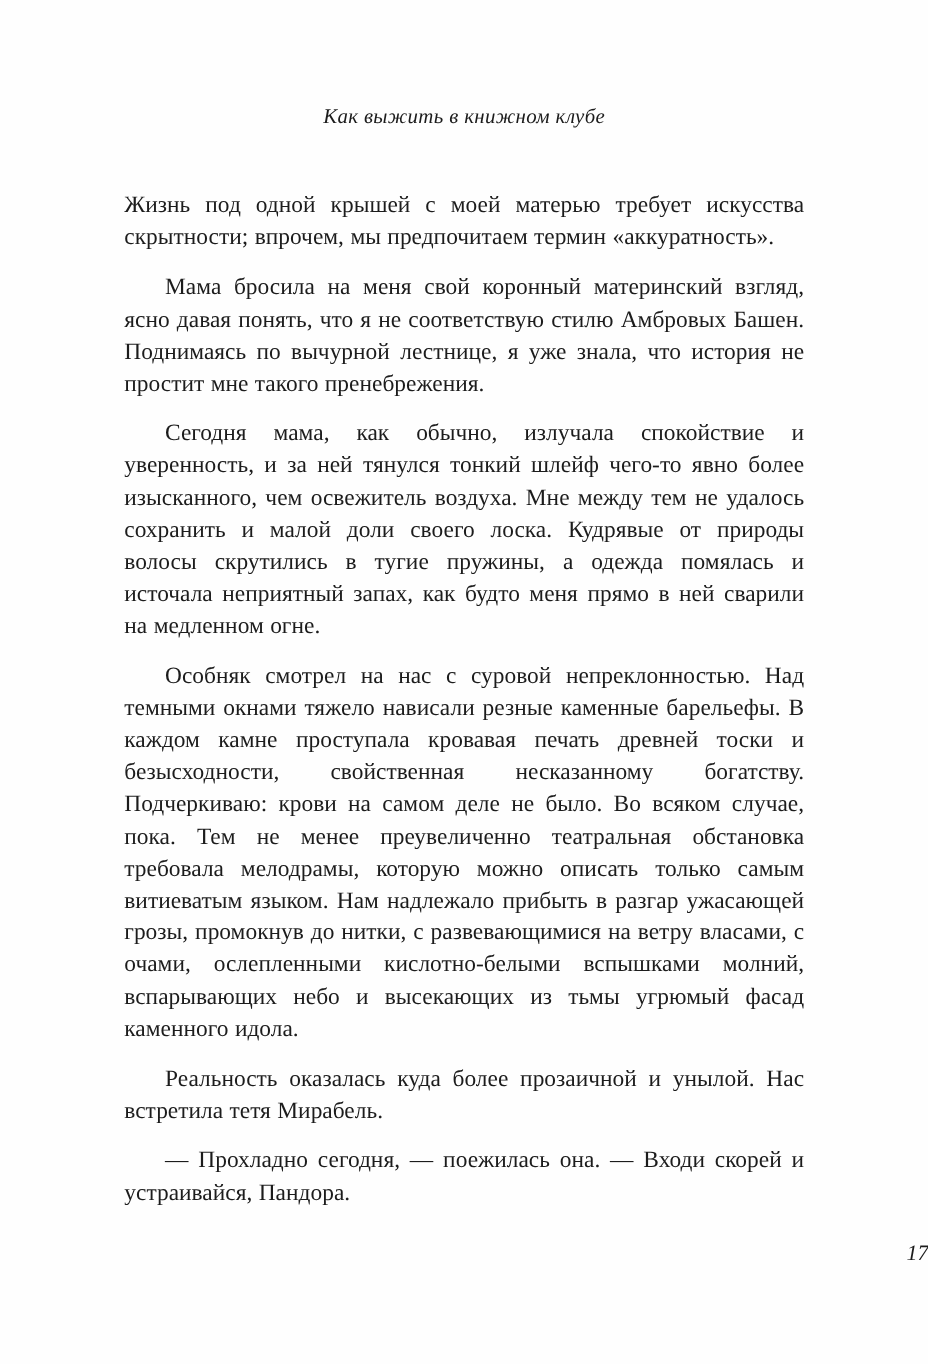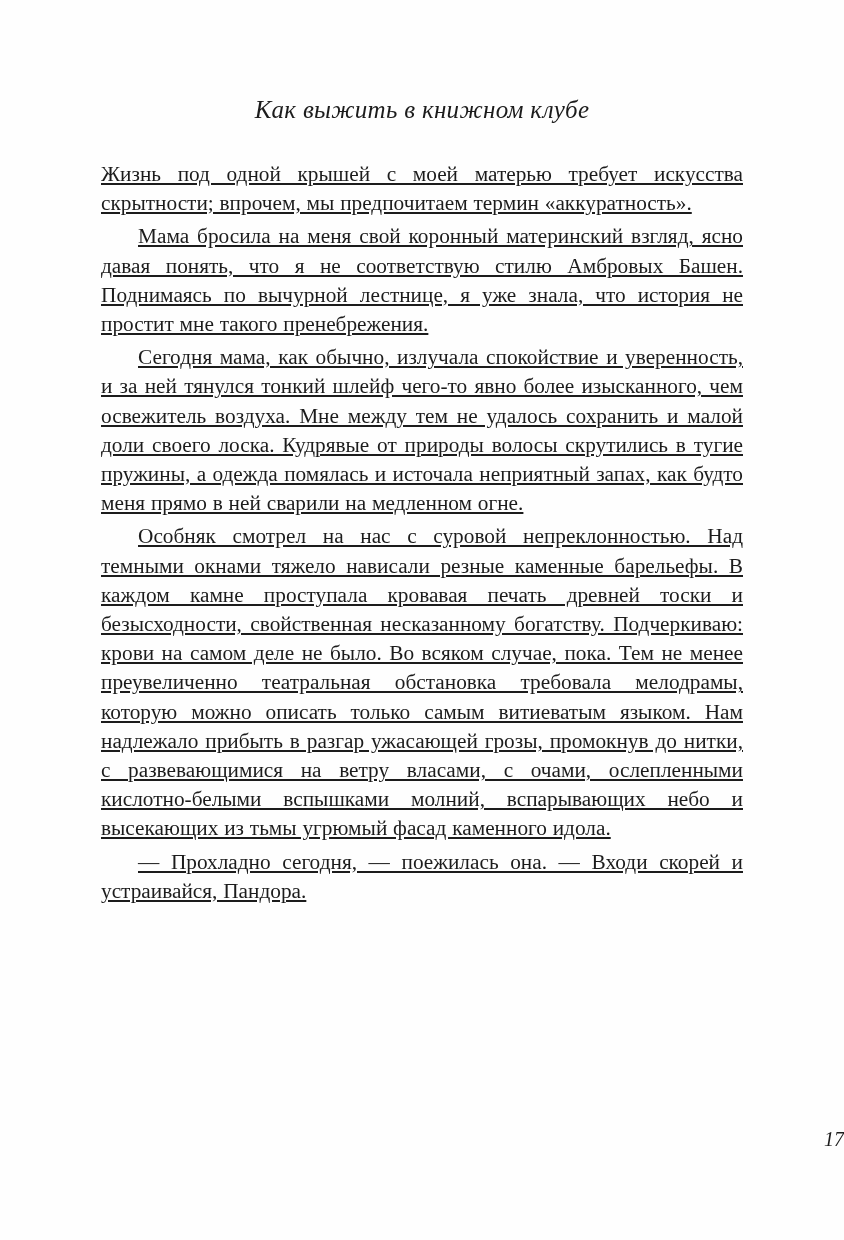--- a/index.html
+++ b/index.html
@@ -16,41 +16,40 @@
       font-family: "Liberation Serif", "DejaVu Serif", serif;
       overflow: hidden;
     }
     .running-title {
       position: absolute;
       top: 96px;
       left: 0;
       width: 100%;
       text-align: center;
       font-style: italic;
-      font-size: 25px;
+      font-size: 19px;
       letter-spacing: 0.3px;
       color: #1c1c1c;
     }
     .text-block {
       position: absolute;
       top: 156px;
       left: 97px;
       width: 650px;
       font-size: 21.3px;
       line-height: 29.2px;
       text-align: justify;
       hyphens: auto;
       -webkit-hyphens: auto;
       word-spacing: 0.5px;
     }
     .text-block p {
-      margin: 4px;
+      margin: 16px;
       padding: 0;
       text-indent: 37px;
-      text-decoration: underline;
     }
     .text-block p.no-indent {
       text-indent: 0;
     }
     .page-number {
       position: absolute;
       top: 1128px;
       left: 0;
       width: 100%;
       text-align: right;
@@ -64,18 +63,19 @@
 
 <div class="page">
 
   <div class="running-title">Как выжить в книжном клубе</div>
 
   <div class="text-block">
     <p class="no-indent">Жизнь под одной крышей с моей матерью требует искусства скрытности; впрочем, мы предпочитаем термин «аккуратность».</p>
     <p>Мама бросила на меня свой коронный материнский взгляд, ясно давая понять, что я не соответствую стилю Амбровых Башен. Поднимаясь по вычурной лестнице, я уже знала, что история не простит мне такого пренебрежения.</p>
     <p>Сегодня мама, как обычно, излучала спокойствие и уверенность, и за ней тянулся тонкий шлейф чего-то явно более изысканного, чем освежитель воздуха. Мне между тем не удалось сохранить и малой доли своего лоска. Кудрявые от природы волосы скрутились в тугие пружины, а одежда помялась и источала неприятный запах, как будто меня прямо в ней сварили на медленном огне.</p>
     <p>Особняк смотрел на нас с суровой непреклонностью. Над темными окнами тяжело нависали резные каменные барельефы. В каждом камне проступала кровавая печать древней тоски и безысходности, свойственная несказанному богатству. Подчеркиваю: крови на самом деле не было. Во всяком случае, пока. Тем не менее преувеличенно театральная обстановка требовала мелодрамы, которую можно описать только самым витиеватым языком. Нам надлежало прибыть в разгар ужасающей грозы, промокнув до нитки, с развевающимися на ветру власами, с очами, ослепленными кислотно-белыми вспышками молний, вспарывающих небо и высекающих из тьмы угрюмый фасад каменного идола.</p>
+    <p>Реальность оказалась куда более прозаичной и унылой. Нас встретила тетя Мирабель.</p>
     <p>— Прохладно сегодня, — поежилась она. — Входи скорей и устраивайся, Пандора.</p>
   </div>
 
   <div class="page-number">17</div>
 
 </div>
 
 </body></html>

